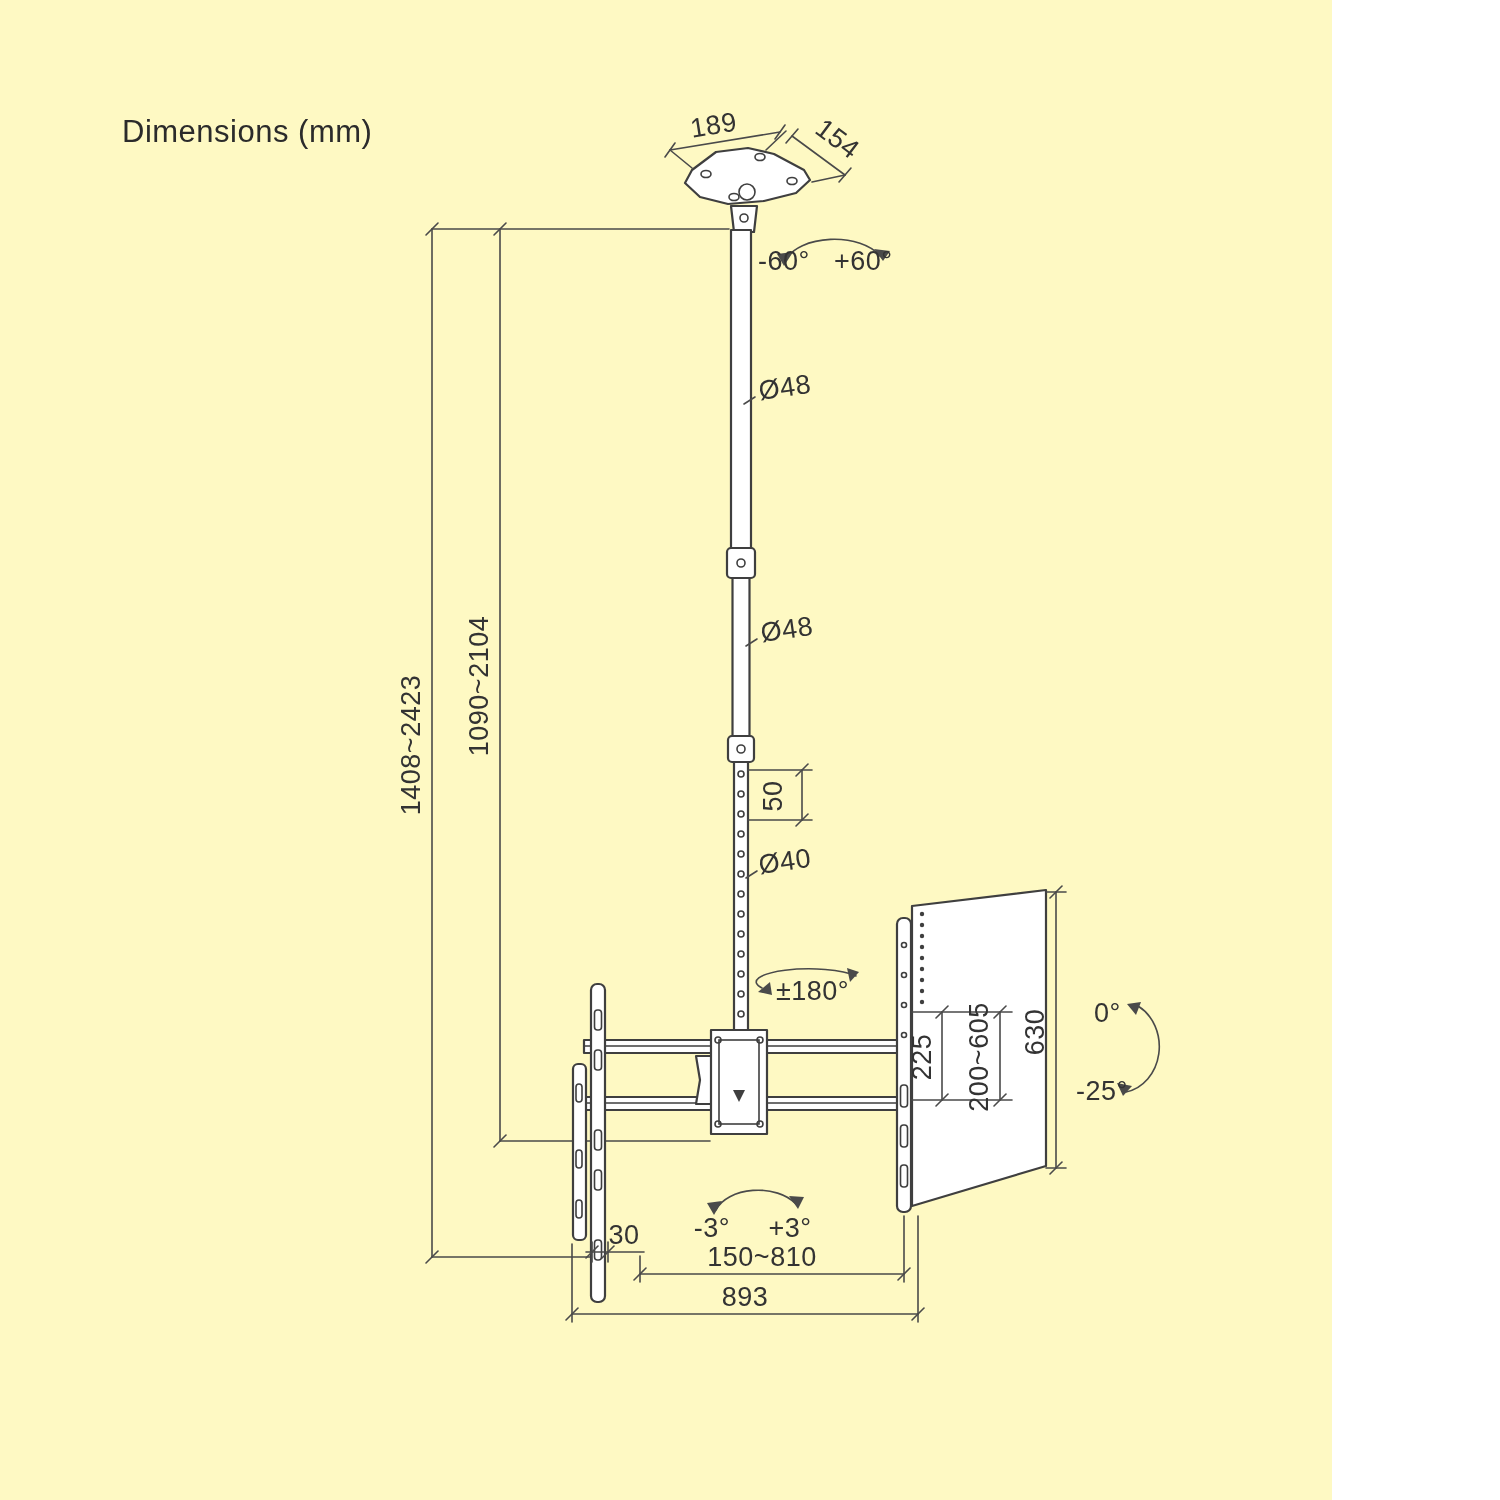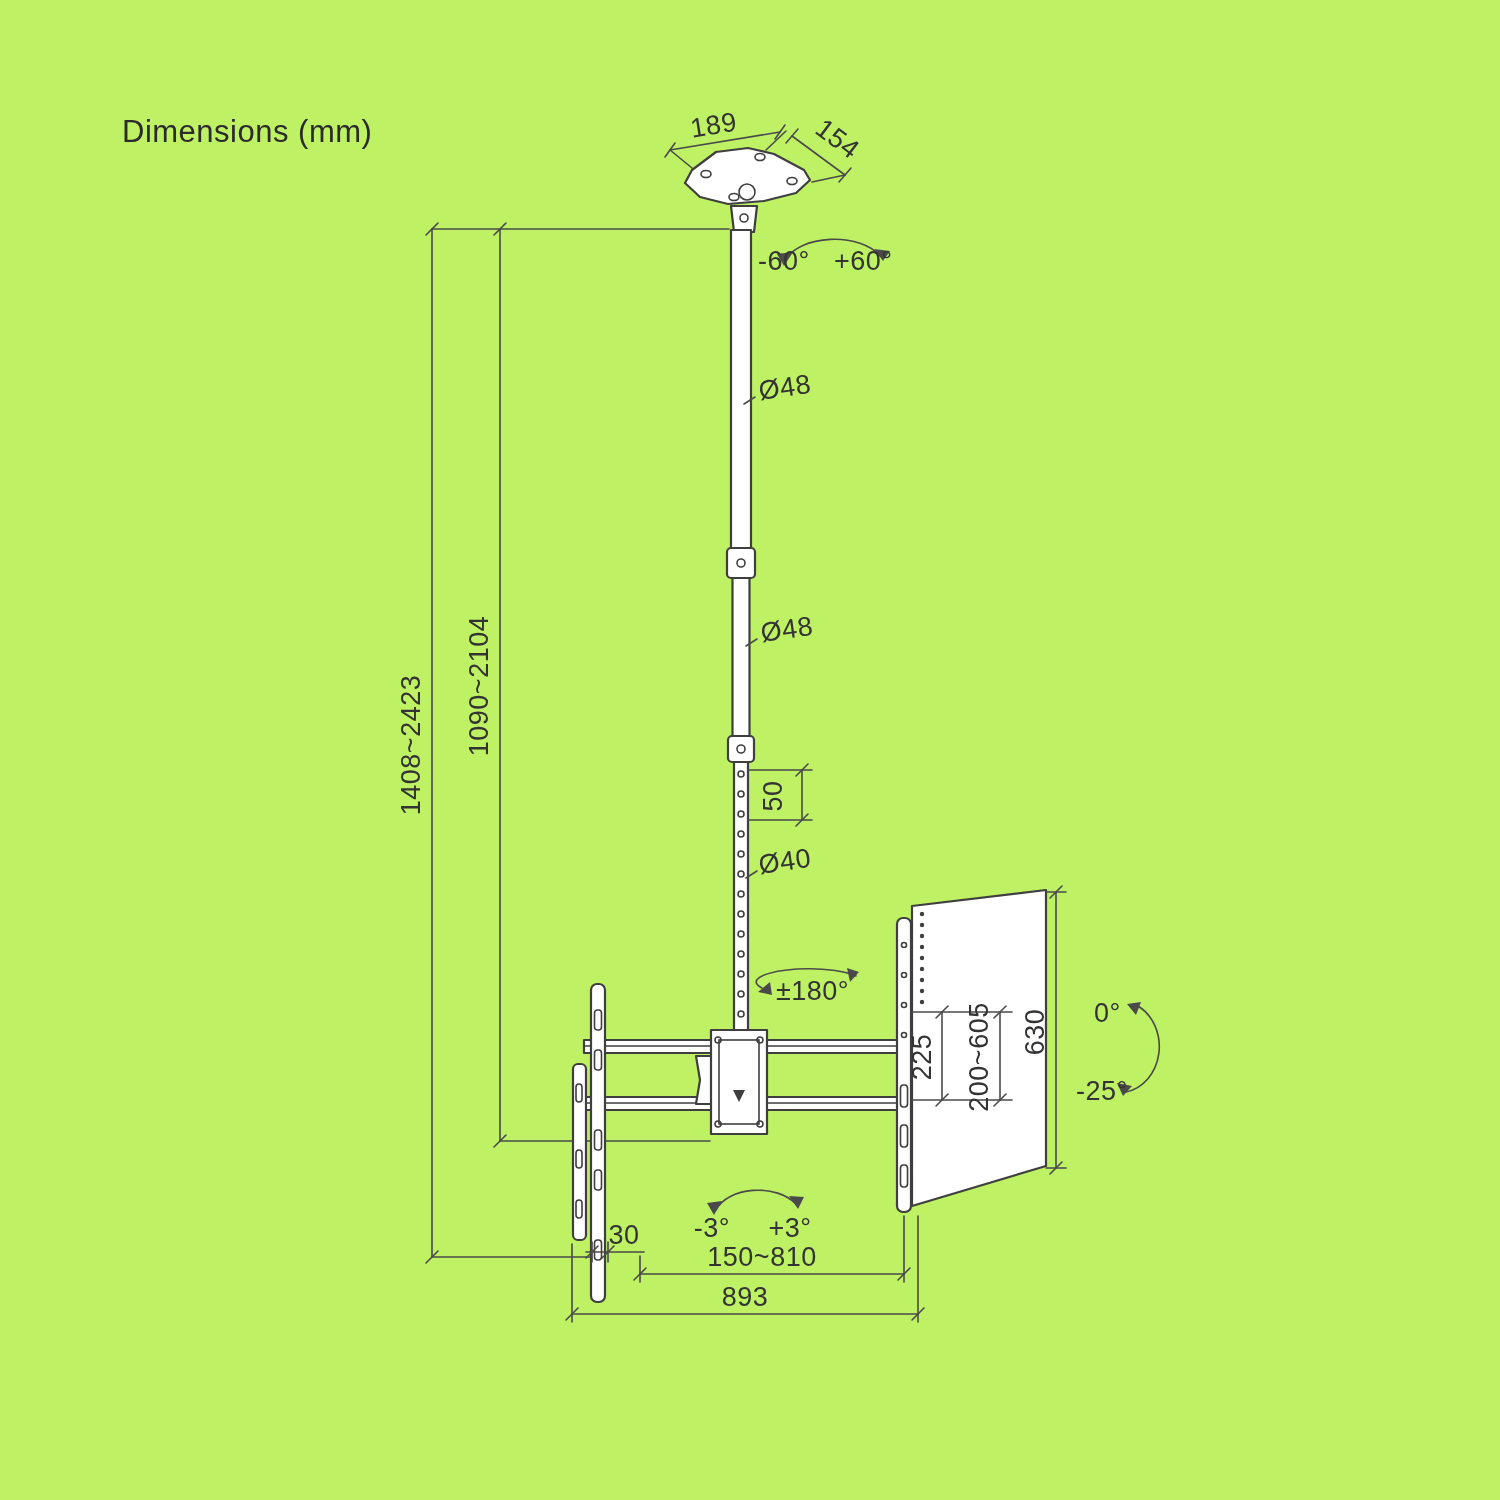--- a/index.html
+++ b/index.html
@@ -2,23 +2,23 @@
 <html><head>
 <meta charset="utf-8">
 <style>
   html, body {
     margin: 0;
     padding: 0;
     background: #ffffff;
   }
   .canvas {
     position: relative;
-    width: 1500px;
+    width: 1332px;
     height: 1500px;
-    background: #bef264;
+    background: #fef9c3;
     font-family: "Liberation Sans", "DejaVu Sans", sans-serif;
   }
   svg text {
     font-family: "Liberation Sans", "DejaVu Sans", sans-serif;
     fill: #333333;
     font-size: 27px;
     letter-spacing: 0.5px;
   }
   svg .title-text {
     font-size: 31px;

